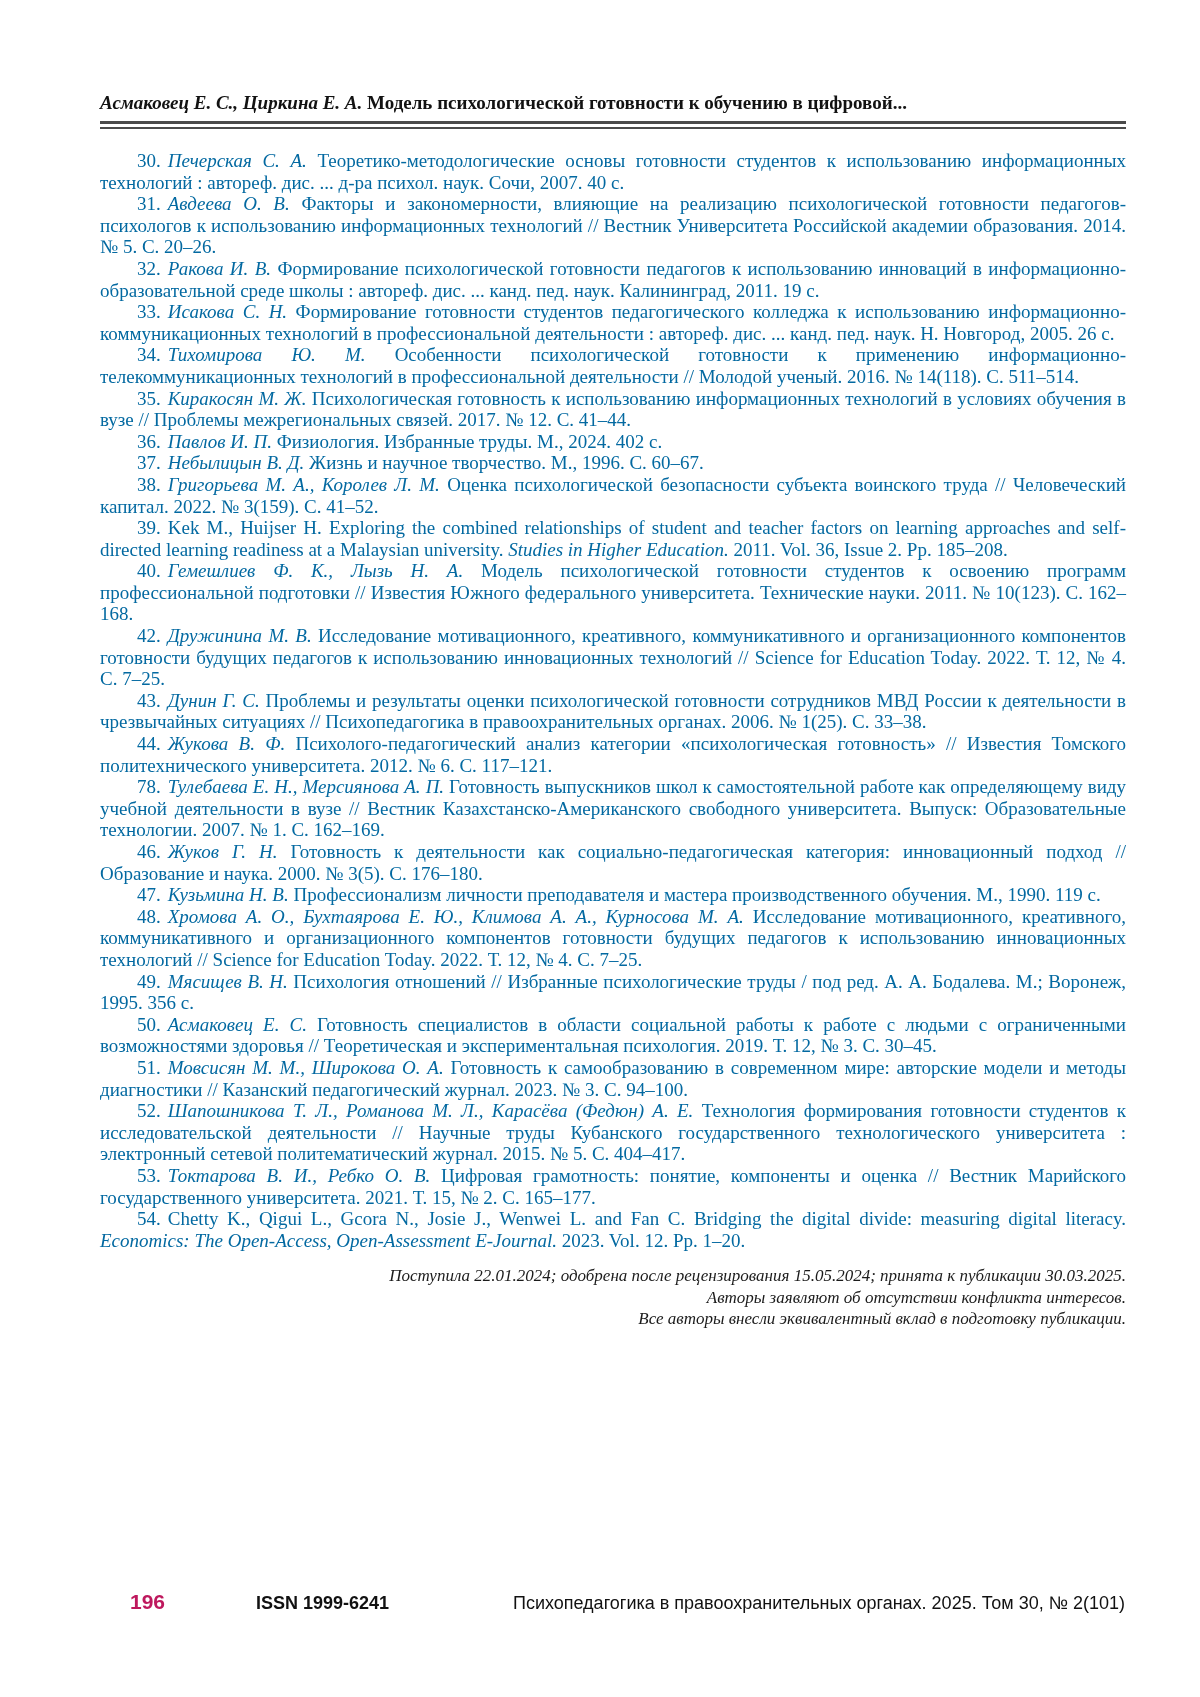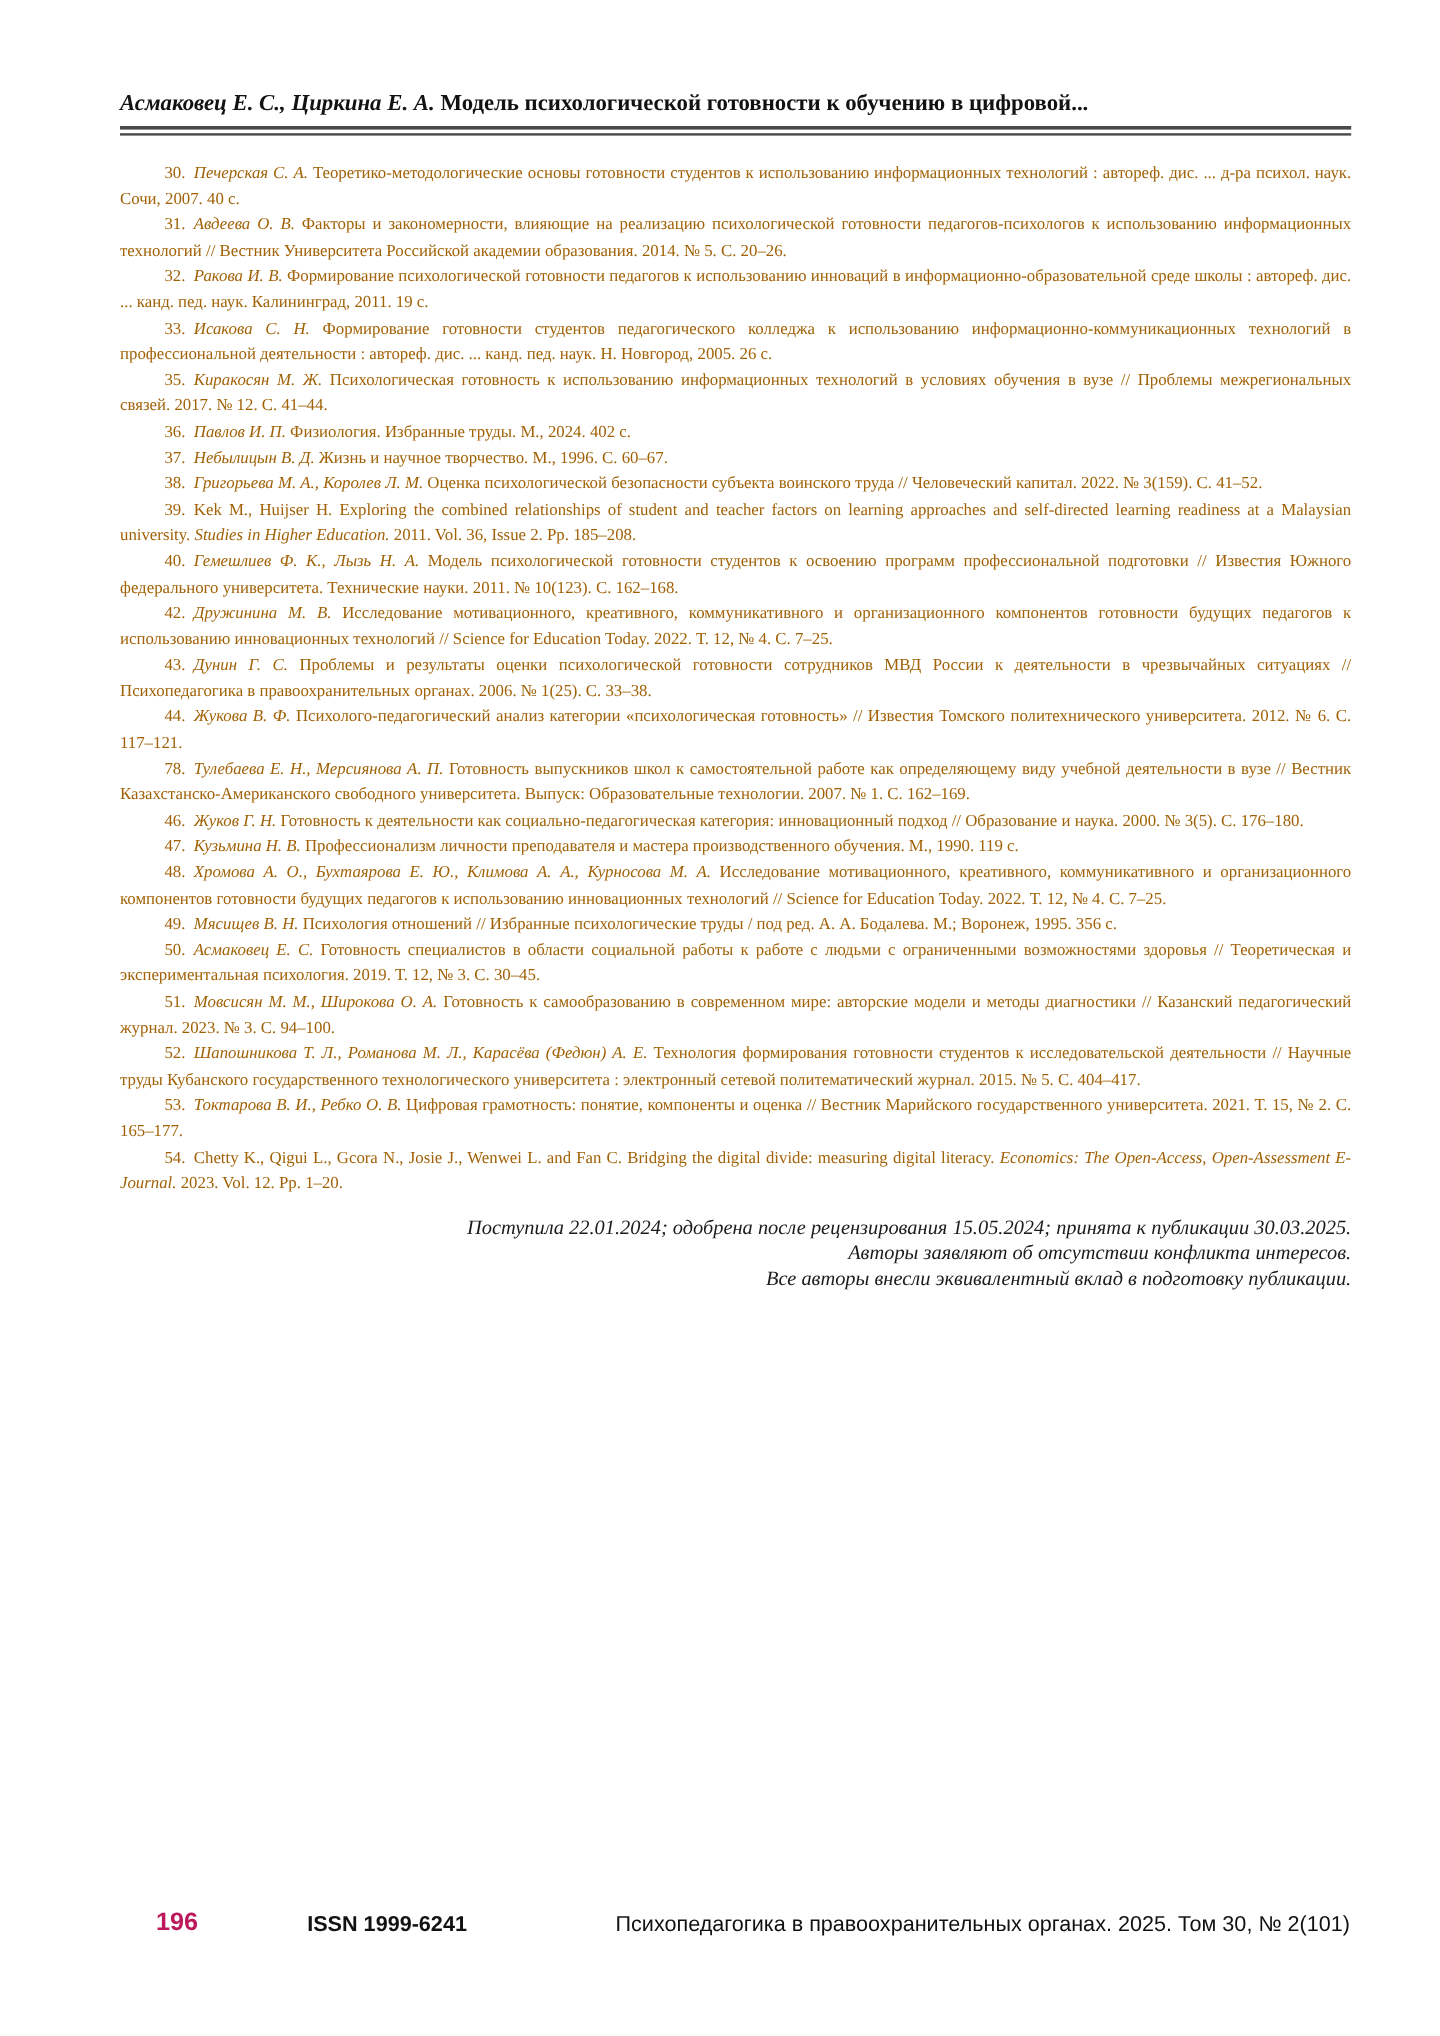--- a/index.html
+++ b/index.html
@@ -6,21 +6,21 @@
   body {
     width: 1200px; height: 1697px;
     background: #ffffff;
     position: relative;
     overflow: hidden;
     font-family: "Liberation Serif", serif;
     color: #1b1b1b;
   }
   .content {
     position: absolute;
-    left: 100px; top: 76px;
+    left: 100px; top: 92px;
     width: 1026px;
   }
   .running-head {
     font-family: "Liberation Serif", serif;
     font-weight: bold;
     font-size: 19px;
     line-height: 22px;
     color: #121212;
     white-space: nowrap;
   }
@@ -29,25 +29,25 @@
     margin-top: 7px;
     height: 3px;
     border-top: 3px solid #4a4a4a;
     border-bottom: 2px solid #4a4a4a;
   }
   .references {
     margin-top: 21px;
   }
   .ref {
     margin: 0;
-    font-size: 14px;
+    font-size: 19px;
     line-height: 21.6px;
     text-align: justify;
     text-indent: 37px;
-    color: #a16207;
+    color: #0369a1;
   }
   .ref .ref-num { margin-right: 7px; }
   .it { font-style: italic; }
   .notes {
     margin-top: 14px;
     text-align: right;
     font-style: italic;
     font-size: 17px;
     line-height: 21.6px;
     color: #1b1b1b;
@@ -86,20 +86,21 @@
     <span class="authors">Асмаковец Е. С., Циркина Е. А.</span><span> Модель психологической готовности к обучению в цифровой...</span>
   </div>
 
   <div class="double-rule"></div>
 
   <div class="references">
       <p class="ref"><span class="ref-num">30.</span><span class="it">Печерская С. А.</span><span> Теоретико-методологические основы готовности студентов к использованию информационных технологий : автореф. дис. ... д-ра психол. наук. Сочи, 2007. 40 с.</span></p>
       <p class="ref"><span class="ref-num">31.</span><span class="it">Авдеева О. В.</span><span> Факторы и закономерности, влияющие на реализацию психологической готовности педагогов-психологов к использованию информационных технологий // Вестник Университета Российской академии образования. 2014. № 5. С. 20–26.</span></p>
       <p class="ref"><span class="ref-num">32.</span><span class="it">Ракова И. В.</span><span> Формирование психологической готовности педагогов к использованию инноваций в информационно-образовательной среде школы : автореф. дис. ... канд. пед. наук. Калининград, 2011. 19 с.</span></p>
       <p class="ref"><span class="ref-num">33.</span><span class="it">Исакова С. Н.</span><span> Формирование готовности студентов педагогического колледжа к использованию информационно-коммуникационных технологий в профессиональной деятельности : автореф. дис. ... канд. пед. наук. Н. Новгород, 2005. 26 с.</span></p>
+      <p class="ref"><span class="ref-num">34.</span><span class="it">Тихомирова Ю. М.</span><span> Особенности психологической готовности к применению информационно-телекоммуникационных технологий в профессиональной деятельности // Молодой ученый. 2016. № 14(118). С. 511–514.</span></p>
       <p class="ref"><span class="ref-num">35.</span><span class="it">Киракосян М. Ж.</span><span> Психологическая готовность к использованию информационных технологий в условиях обучения в вузе // Проблемы межрегиональных связей. 2017. № 12. С. 41–44.</span></p>
       <p class="ref"><span class="ref-num">36.</span><span class="it">Павлов И. П.</span><span> Физиология. Избранные труды. М., 2024. 402 с.</span></p>
       <p class="ref"><span class="ref-num">37.</span><span class="it">Небылицын В. Д.</span><span> Жизнь и научное творчество. М., 1996. С. 60–67.</span></p>
       <p class="ref"><span class="ref-num">38.</span><span class="it">Григорьева М. А., Королев Л. М.</span><span> Оценка психологической безопасности субъекта воинского труда // Человеческий капитал. 2022. № 3(159). С. 41–52.</span></p>
       <p class="ref"><span class="ref-num">39.</span><span>Kek M., Huijser H. Exploring the combined relationships of student and teacher factors on learning approaches and self-directed learning readiness at a Malaysian university. </span><span class="it">Studies in Higher Education.</span><span> 2011. Vol. 36, Issue 2. Pp. 185–208.</span></p>
       <p class="ref"><span class="ref-num">40.</span><span class="it">Гемешлиев Ф. К., Лызь Н. А.</span><span> Модель психологической готовности студентов к освоению программ профессиональной подготовки // Известия Южного федерального университета. Технические науки. 2011. № 10(123). С. 162–168.</span></p>
       <p class="ref"><span class="ref-num">42.</span><span class="it">Дружинина М. В.</span><span> Исследование мотивационного, креативного, коммуникативного и организационного компонентов готовности будущих педагогов к использованию инновационных технологий // Science for Education Today. 2022. Т. 12, № 4. С. 7–25.</span></p>
       <p class="ref"><span class="ref-num">43.</span><span class="it">Дунин Г. С.</span><span> Проблемы и результаты оценки психологической готовности сотрудников МВД России к деятельности в чрезвычайных ситуациях // Психопедагогика в правоохранительных органах. 2006. № 1(25). С. 33–38.</span></p>
       <p class="ref"><span class="ref-num">44.</span><span class="it">Жукова В. Ф.</span><span> Психолого-педагогический анализ категории «психологическая готовность» // Известия Томского политехнического университета. 2012. № 6. С. 117–121.</span></p>
       <p class="ref"><span class="ref-num">78.</span><span class="it">Тулебаева Е. Н., Мерсиянова А. П.</span><span> Готовность выпускников школ к самостоятельной работе как определяющему виду учебной деятельности в вузе // Вестник Казахстанско-Американского свободного университета. Выпуск: Образовательные технологии. 2007. № 1. С. 162–169.</span></p>

